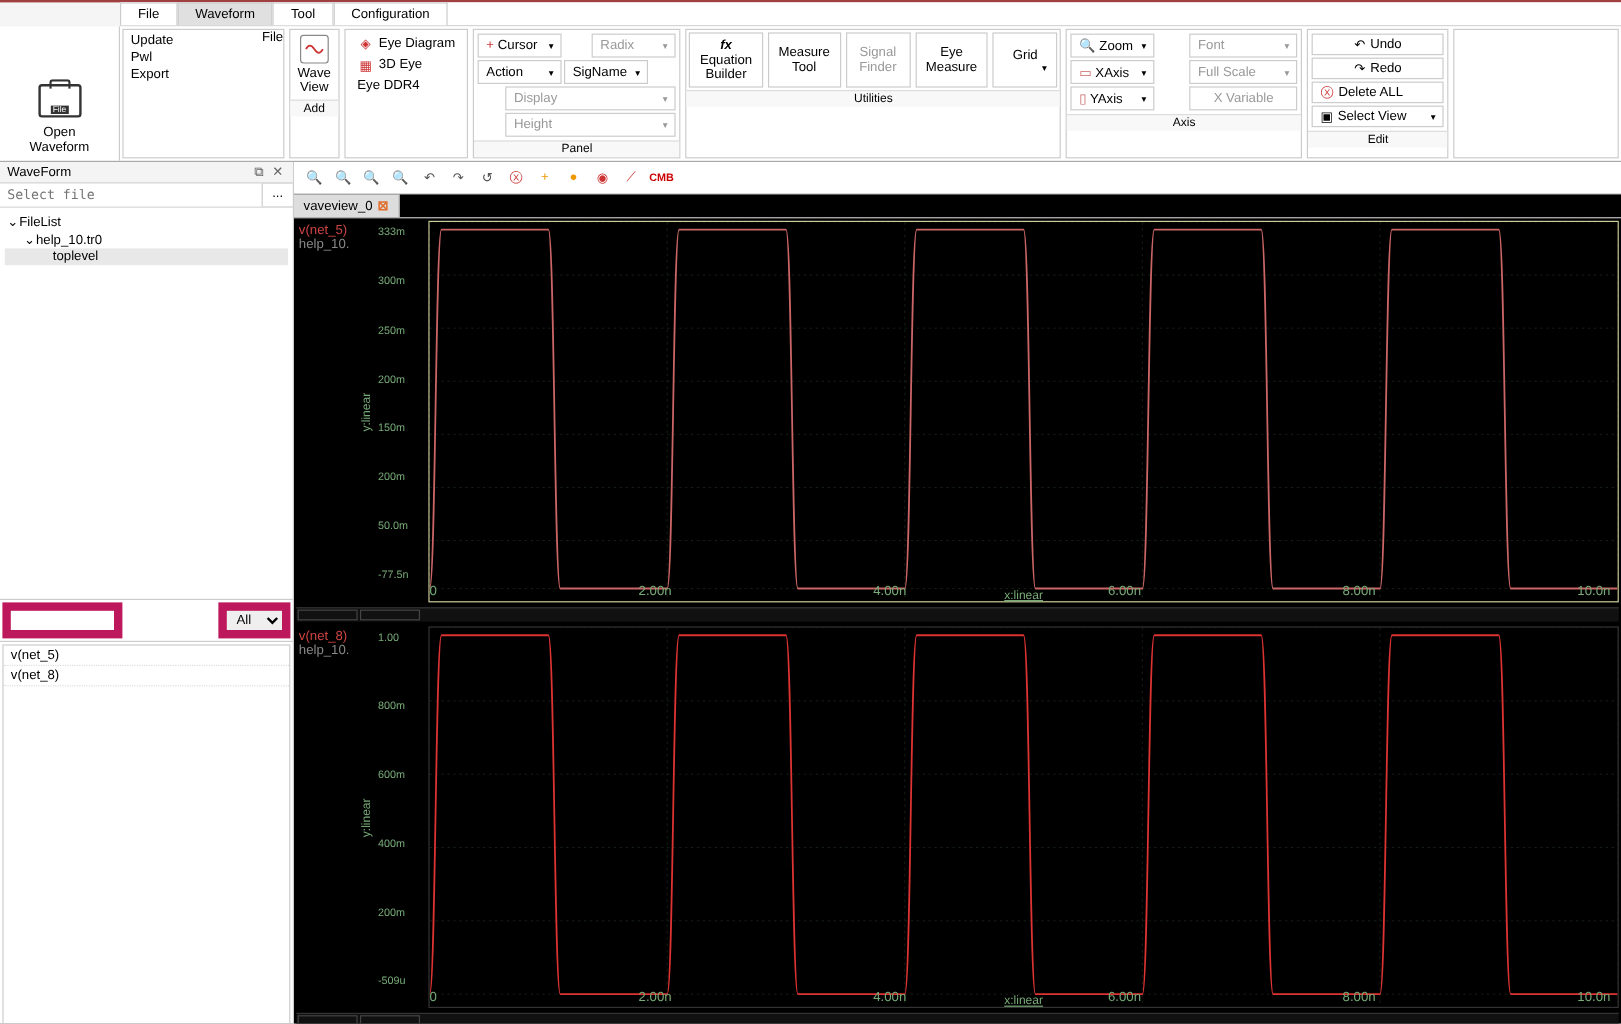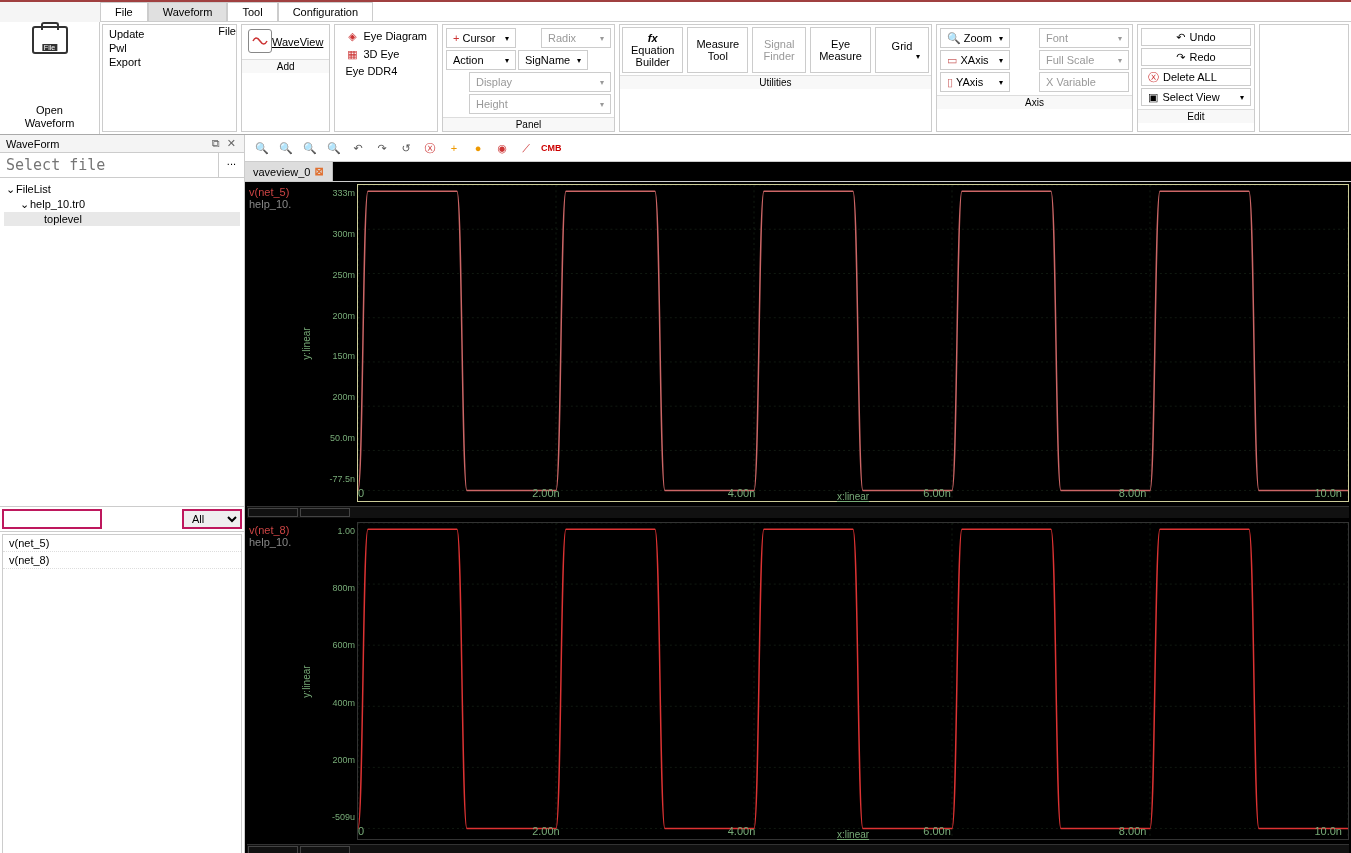--- a/index.html
+++ b/index.html
@@ -6,65 +6,65 @@
 body { background: #f5f5f5; width: 1351px; height: 853px; overflow: hidden; }
 
 .top-red-line { height: 2px; background: #a04040; }
 
 .menubar { display: flex; background: #fff; border-bottom: 1px solid #ccc; margin-left: 100px; }
 .menubar .tab { padding: 3px 14px; border: 1px solid #ccc; border-bottom: none; cursor: pointer; background: #fff; }
 .menubar .tab.active { background: #e0e0e0; }
 
 .ribbon-wrapper { display: flex; background: #fff; border-bottom: 1px solid #aaa; }
 
-.open-waveform { width: 100px; display: flex; flex-direction: column; align-items: center; justify-content: space-between; border-right: 1px solid #ccc; padding: 4px; }
+.open-waveform { width: 100px; display: flex; flex-direction: column; align-items: center; justify-content: flex-end; border-right: 1px solid #ccc; padding: 4px; }
 .open-waveform .icon-box { width: 36px; height: 28px; border: 2px solid #333; border-radius: 3px; position: relative; margin-bottom: 6px; }
 .open-waveform .icon-box::before { content: ""; position: absolute; top: -6px; left: 50%; transform: translateX(-50%); width: 14px; height: 6px; border: 2px solid #333; border-bottom: none; border-radius: 3px 3px 0 0; }
 .open-waveform .icon-box::after { content: "File"; position: absolute; bottom: 1px; left: 50%; transform: translateX(-50%); font-size: 7px; background: #333; color: #fff; padding: 0 2px; }
 .open-waveform .lbl { text-align: center; line-height: 1.2; }
 
 .ribbon-group { border: 1px solid #ccc; margin: 2px; display: flex; flex-direction: column; }
 .ribbon-group .body { display: flex; }
 .ribbon-group .footer { text-align: center; border-top: 1px solid #ddd; padding: 1px; background: #f8f8f8; font-size: 10px; }
 
 .file-list { width: 135px; border: 1px solid #ccc; margin: 2px; display: flex; flex-direction: row; }
 .file-list .items { flex: 1; padding: 2px 6px; }
 .file-list .items div { padding: 1px 0; }
 
-.col { display: flex; flex-direction: row; align-items: center; padding: 4px 6px; justify-content: center; text-decoration: underline; }
+.col { display: flex; flex-direction: column; align-items: center; padding: 4px 6px; justify-content: center; }
 .col .mini-icon { width: 24px; height: 24px; border: 1px solid #888; border-radius: 3px; display: flex; align-items: center; justify-content: center; margin-bottom: 2px; }
 .item-row { display: flex; align-items: center; gap: 4px; padding: 2px 6px; white-space: nowrap; }
 .item-row .ic { width: 14px; height: 14px; display: inline-flex; align-items: center; justify-content: center; }
 
 .btn-box { border: 1px solid #ccc; padding: 2px 6px; margin: 1px; display: flex; align-items: center; justify-content: space-between; white-space: nowrap; min-width: 70px; height: 20px; background: #fff; cursor: pointer; }
 .btn-box.disabled { color: #999; margin-left: 24px; }
 .btn-box .caret { font-size: 8px; margin-left: 4px; }
 
 .util-btn { display: flex; flex-direction: column; align-items: center; justify-content: center; padding: 4px 8px; border: 1px solid #ccc; margin: 2px; cursor: pointer; background: #fff; min-width: 54px; }
 .util-btn.disabled { color: #999; }
 
 .edit-btn { border: 1px solid #ccc; padding: 2px 6px; margin: 1px; display: flex; align-items: center; gap: 4px; white-space: nowrap; min-width: 110px; height: 18px; cursor: pointer; background: #fff; }
 
 
 .main-area { display: flex; height: calc(853px - 130px); }
 
 .sidebar { width: 245px; border-right: 1px solid #ccc; display: flex; flex-direction: column; background: #fff; }
 .panel-header { display: flex; justify-content: space-between; align-items: center; padding: 2px 6px; border-bottom: 1px solid #ccc; background: #f4f4f4; }
 .panel-header .ctrls span { cursor: pointer; padding: 0 2px; color: #666; }
 .select-file { display: flex; border-bottom: 1px solid #ccc; }
-.select-file input { flex: 1; border: none; padding: 3px 6px; font-family: monospace; font-size: 15px; color: #888; }
+.select-file input { flex: 1; border: none; padding: 3px 6px; font-family: monospace; font-size: 11px; color: #888; }
 .select-file .browse { border-left: 1px solid #ccc; padding: 2px 8px; cursor: pointer; }
 
 .tree { flex: 1; padding: 4px; overflow: auto; border-bottom: 1px solid #ccc; min-height: 280px; }
 .tree .node { padding: 1px 2px; cursor: pointer; }
 .tree .node.sel { background: #e8e8e8; }
 .tree .caret2 { display: inline-block; width: 10px; }
 
 .filter-row { display: flex; padding: 2px; border-bottom: 1px solid #ccc; gap: 2px; }
-.filter-row select, .filter-row input { border: 2px solid #be185d; padding: 1px 4px; font-size: 11px; }
+.filter-row select, .filter-row input { border: 7px solid #be185d; padding: 1px 4px; font-size: 11px; }
 .filter-row .spacer { flex: 1; }
 
 .signal-list { flex: 1; border: 1px solid #ccc; margin: 2px; }
 .signal-list div { padding: 2px 6px; border-bottom: 1px dotted #ddd; cursor: pointer; }
 
 
 .wave-area { flex: 1; display: flex; flex-direction: column; background: #fff; }
 .wave-toolbar { display: flex; align-items: center; gap: 6px; padding: 4px 8px; border-bottom: 1px solid #ccc; }
 .wave-toolbar .tb { width: 18px; height: 18px; display: flex; align-items: center; justify-content: center; cursor: pointer; color: #555; }
 .wave-toolbar .cmb { color: #c00; font-weight: bold; font-size: 9px; }
@@ -73,21 +73,21 @@
 .wave-tabs .wtab { padding: 3px 8px; background: #ddd; border-right: 1px solid #bbb; display: flex; align-items: center; gap: 4px; font-family: monospace; }
 .wave-tabs .wtab .close { color: #e07030; font-weight: bold; cursor: pointer; }
 
 .plots-container { flex: 1; background: #000; display: flex; flex-direction: column; padding: 2px; gap: 4px; position: relative; }
 
 .plot-row { display: flex; flex: 1; position: relative; }
 .plot-label { width: 50px; color: #888; font-size: 9px; padding: 2px; font-family: monospace; }
 .plot-label .sig { color: #c44; }
 .plot-ylabel { width: 18px; display: flex; align-items: center; justify-content: center; }
 .plot-ylabel span { color: #7a7; font-size: 10px; transform: rotate(-90deg); white-space: nowrap; }
-.plot-yaxis { width: 42px; display: flex; flex-direction: column; justify-content: space-between; align-items: flex-end; padding: 4px 2px 18px 0; }
+.plot-yaxis { width: 42px; display: flex; flex-direction: column; justify-content: space-between; padding: 4px 2px 18px 0; }
 .plot-yaxis span { color: #7a7; font-size: 9px; }
 .plot-canvas { flex: 1; position: relative; border: 1px solid #333; }
 .plot-canvas.selected { border: 1px solid #cc9; }
 .plot-canvas svg { width: 100%; height: 100%; display: block; }
 .plot-xaxis { position: absolute; bottom: 2px; left: 110px; right: 6px; display: flex; justify-content: space-between; color: #7a7; font-size: 9px; }
 .plot-xlabel { position: absolute; bottom: -1px; left: 50%; transform: translateX(-50%); color: #7a7; font-size: 10px; text-decoration: underline; }
 
 .bottom-scroll { height: 12px; background: #111; border-top: 1px solid #333; display: flex; }
 .bottom-scroll .seg { border: 1px solid #444; margin: 1px; }
 
@@ -234,21 +234,21 @@
       </div>
       <div style="display:flex;flex-direction:column;padding:2px;">
         <div class="btn-box disabled" style="min-width:90px">
             <span>Font</span>
             <span class="caret">▾</span>
           </div>
         <div class="btn-box disabled" style="min-width:90px">
             <span>Full Scale</span>
             <span class="caret">▾</span>
           </div>
-        <div class="btn-box disabled" style="min-width:90px;justify-content:flex-start">
+        <div class="btn-box disabled" style="min-width:90px;justify-content:center">
             <span>X Variable</span>
           </div>
       </div>
     </div>
     <div class="footer">Axis</div>
   </div>
 
   <div class="ribbon-group">
     <div class="body" style="flex-direction:column;padding:2px;">
       <div class="edit-btn" style="justify-content:center">

